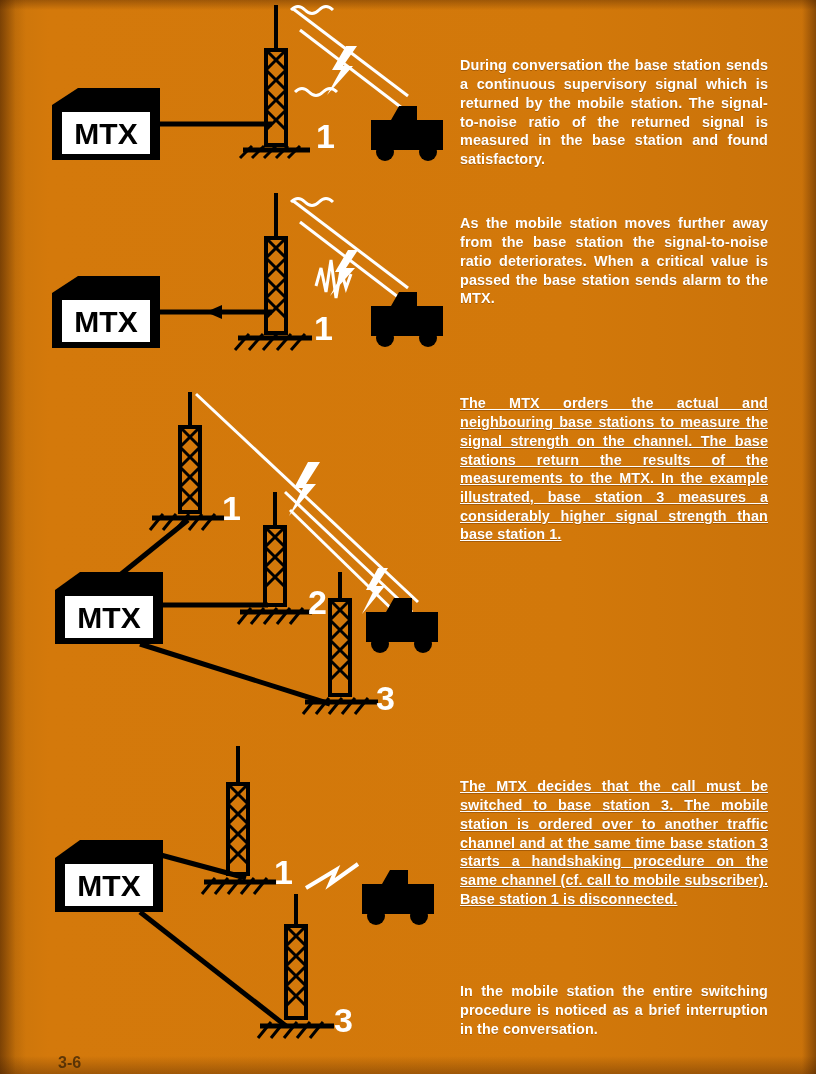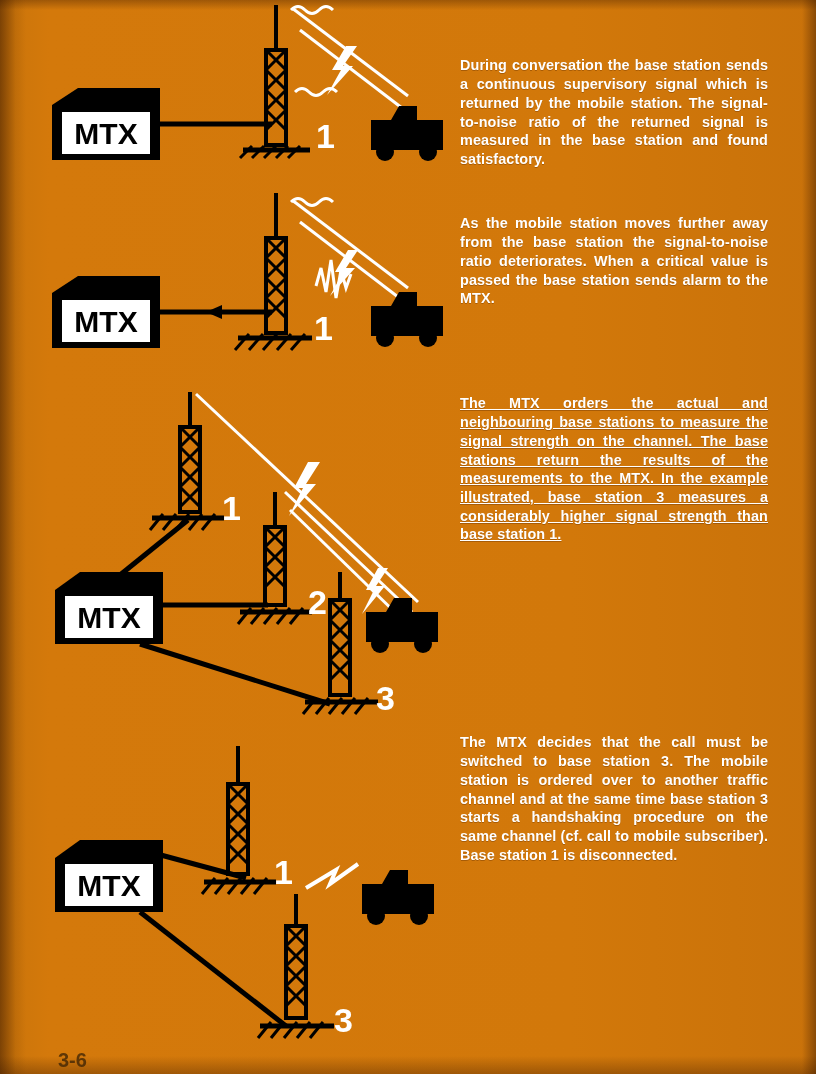--- a/index.html
+++ b/index.html
@@ -67,37 +67,37 @@
     line-height: 18.7px;
     text-align: justify;
     text-justify: inter-word;
     font-weight: bold;
     letter-spacing: 0.1px;
     text-shadow: 0 1px 0 rgba(90,40,0,0.35);
   }
   .para-1 { top: 42px; }
   .para-2 { top: 200px; }
   .para-3 { top: 380px; text-decoration: underline; }
-  .para-4 { top: 719px; }
+  .para-4 { top: 763px; text-decoration: underline; }
   .para-5 { top: 968px; }
 
   
   .panel {
     position: absolute;
     left: 0;
     width: 460px;
   }
   .panel svg { display: block; }
 
   .pagenum {
     position: absolute;
     left: 58px;
     bottom: 2px;
     color: #3a2205;
-    font-size: 20px;
+    font-size: 16px;
     font-weight: bold;
     opacity: 0.75;
   }
 </style>
 </head>
 <body>
 
 <div class="page">
 
   <div class="edge-left"></div>
@@ -362,17 +362,18 @@
         <circle cx="419" cy="180" r="9" fill="#000000"></circle>
       </g>
     </svg>
   </div>
 
   <div class="text-col">
     <p class="para para-1">During conversation the base station sends a continuous supervisory signal which is returned by the mobile station. The signal-to-noise ratio of the returned signal is measured in the base station and found satisfactory.</p>
     <p class="para para-2">As the mobile station moves further away from the base station the signal-to-noise ratio deteriorates. When a critical value is passed the base station sends alarm to the MTX.</p>
     <p class="para para-3">The MTX orders the actual and neighbouring base stations to measure the signal strength on the channel. The base stations return the results of the measurements to the MTX. In the example illustrated, base station 3 measures a considerably higher signal strength than base station 1.</p>
     <p class="para para-4">The MTX decides that the call must be switched to base station 3. The mobile station is ordered over to another traffic channel and at the same time base station 3 starts a handshaking procedure on the same channel (cf. call to mobile subscriber). Base station 1 is disconnected.</p>
+    <p class="para para-5">In the mobile station the entire switching procedure is noticed as a brief interruption in the conversation.</p>
   </div>
 
   <div class="pagenum">3-6</div>
 
 </div>
 
 </body></html>

